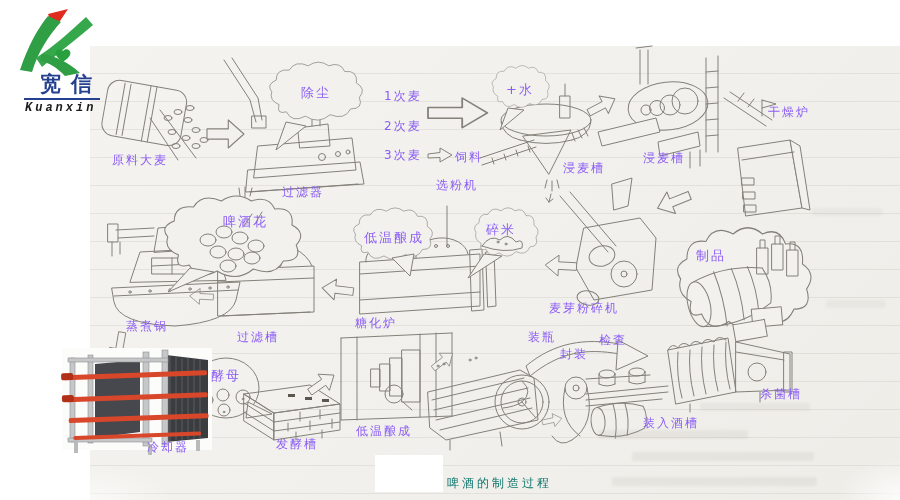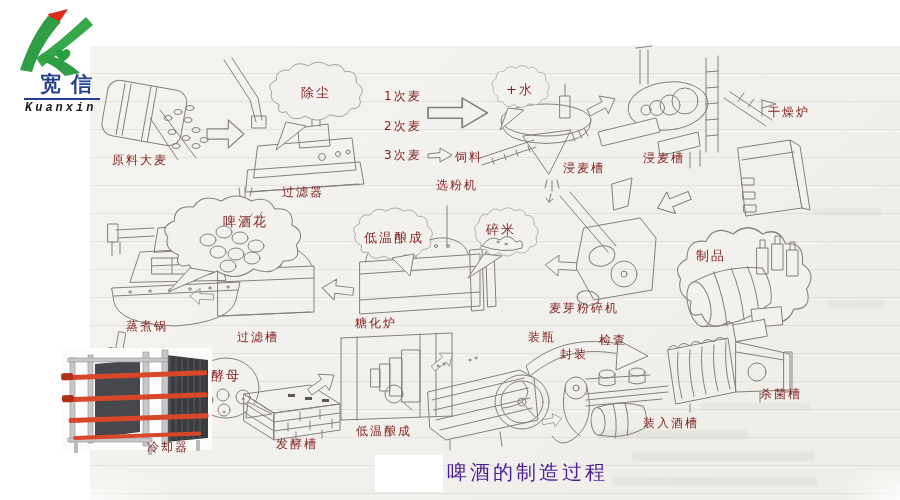--- a/index.html
+++ b/index.html
@@ -9,23 +9,23 @@
   #paper{position:absolute;left:90px;top:46px;width:810px;height:454px;
     background:linear-gradient(135deg,#f4f3ef 0%,#f1f0ec 55%,#eeede8 100%);}
   #paper::before{content:"";position:absolute;inset:0;
     background:repeating-linear-gradient(to bottom,transparent 0 27px,rgba(150,145,133,.16) 27px 28px);}
   #paper::after{content:"";position:absolute;inset:0;
     background:radial-gradient(90px 60px at 100% 100%,rgba(255,255,255,.85),rgba(255,255,255,0) 70%),
                radial-gradient(120px 50px at 0% 100%,rgba(255,255,255,.6),rgba(255,255,255,0) 70%);}
   svg.diagram{position:absolute;left:0;top:0;}
   .ln{stroke:#84817a;fill:none;stroke-width:1;stroke-linecap:round;stroke-linejoin:round;}
   .lnf{stroke:#84817a;fill:#f2f1ed;stroke-width:1;stroke-linejoin:round;}
-  .lbl{position:absolute;color:#7f1d1d;font-size:12px;letter-spacing:2px;white-space:nowrap;}
+  .lbl{position:absolute;color:#8b5cf6;font-size:12px;letter-spacing:2px;white-space:nowrap;}
   .lbl.c{font-size:13px;}
-  .title{position:absolute;color:#4c1d95;font-size:20px;letter-spacing:3px;white-space:nowrap;}
+  .title{position:absolute;color:#0f766e;font-size:12px;letter-spacing:3px;white-space:nowrap;margin-top:16px;}
   .bleed{position:absolute;background:#8f8c80;opacity:.10;filter:blur(1.3px);border-radius:2px;}
   .patch{position:absolute;background:#ffffff;}
   
   #logo{position:absolute;left:8px;top:6px;width:110px;height:110px;}
   .logo-cn{position:absolute;left:16px;top:64px;font-size:21px;font-weight:bold;color:#25408f;letter-spacing:10px;margin-left:16px;}
   .logo-line{position:absolute;left:16px;top:92px;width:76px;height:2px;background:#25408f;}
   .logo-en{position:absolute;left:17px;top:95px;font-size:12px;font-weight:bold;font-style:italic;
     color:#1c1c1c;letter-spacing:3px;font-family:Liberation Mono, monospace;}
 </style>
 </head>

